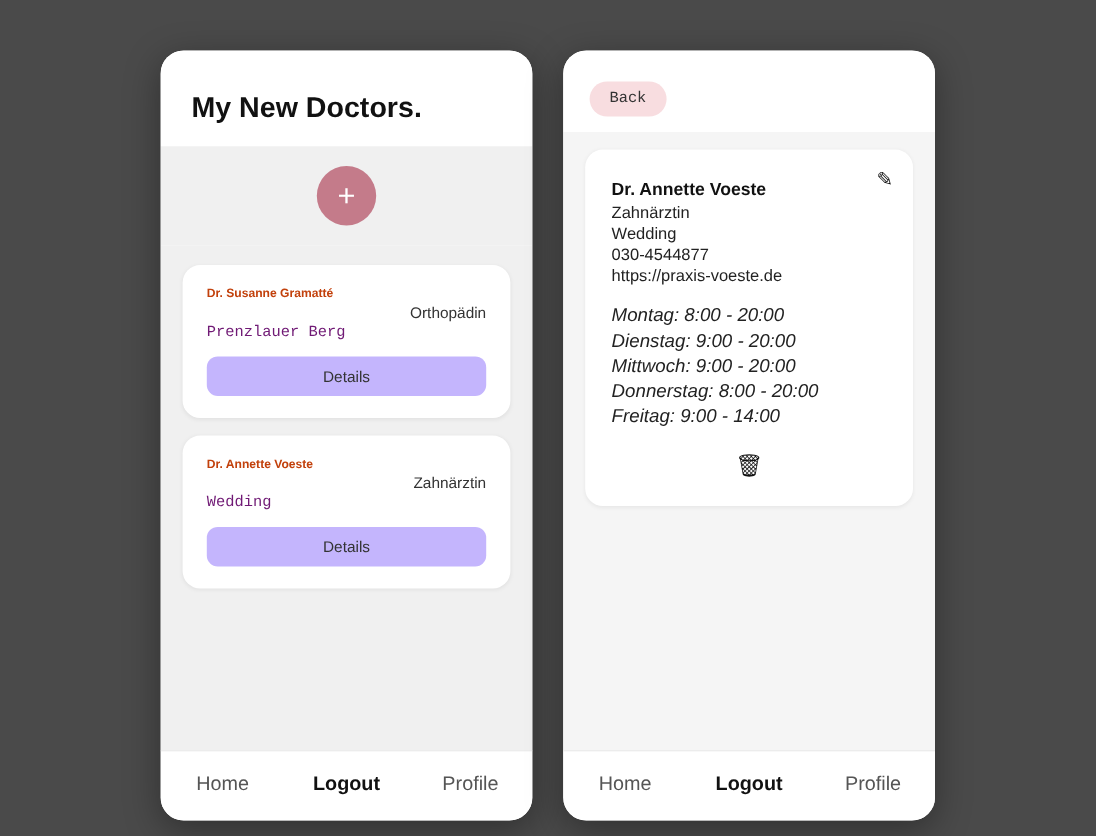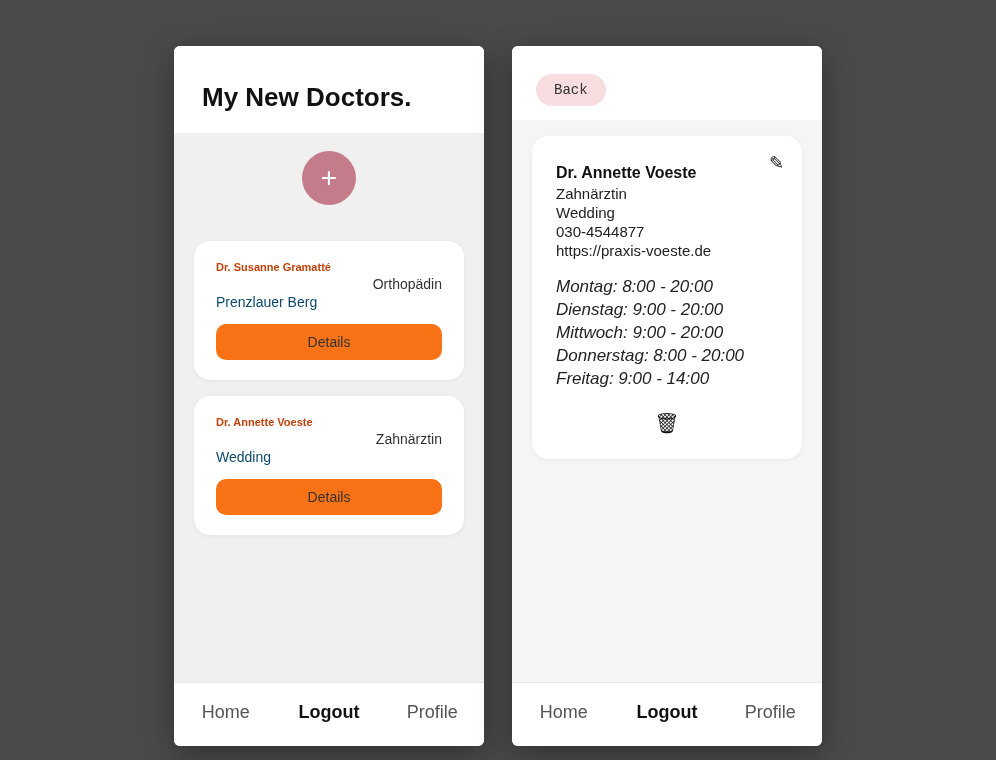--- a/index.html
+++ b/index.html
@@ -13,24 +13,24 @@
       font-family: 'Helvetica Neue', Helvetica, Arial, sans-serif;
     }
     .screens-container {
       display: flex;
       gap: 28px;
       align-items: center;
       padding: 20px;
     }
     
     .phone-frame {
-      width: 310px;
+      width: 338px;
       height: 700px;
       background: #fff;
-      border-radius: 6px;
+      border-radius: 21px;
       box-shadow: 0 8px 32px rgba(0,0,0,0.35);
       display: flex;
       flex-direction: column;
       overflow: hidden;
       position: relative;
       margin-top: 32px;
     }
     
     .screen1-header {
       background: #fff;
@@ -86,25 +86,26 @@
       margin-bottom: 3px;
     }
     .doctor-card .doc-specialty {
       font-size: 14px;
       color: #333;
       margin-bottom: 2px;
       text-align: right;
     }
     .doctor-card .doc-location {
       font-size: 14px;
-      color: #0c4a6e;
+      color: #701a75;
       margin-bottom: 14px;
+      font-family: Liberation Mono, monospace;
     }
     .details-btn {
-      background: #f97316;
+      background: #c4b5fd;
       border: none;
       border-radius: 10px;
       padding: 10px 0;
       width: 100%;
       font-size: 14px;
       color: #333;
       cursor: pointer;
       font-family: inherit;
     }
     

